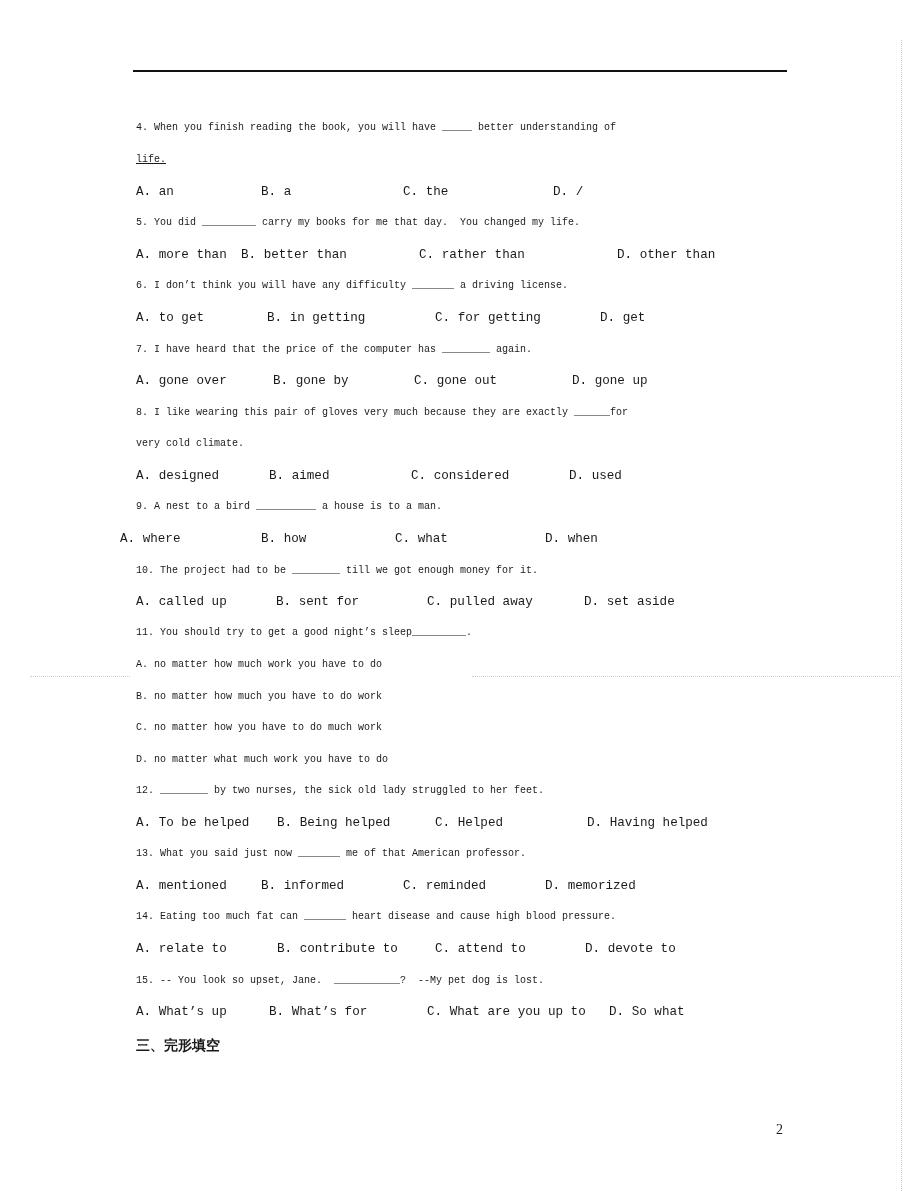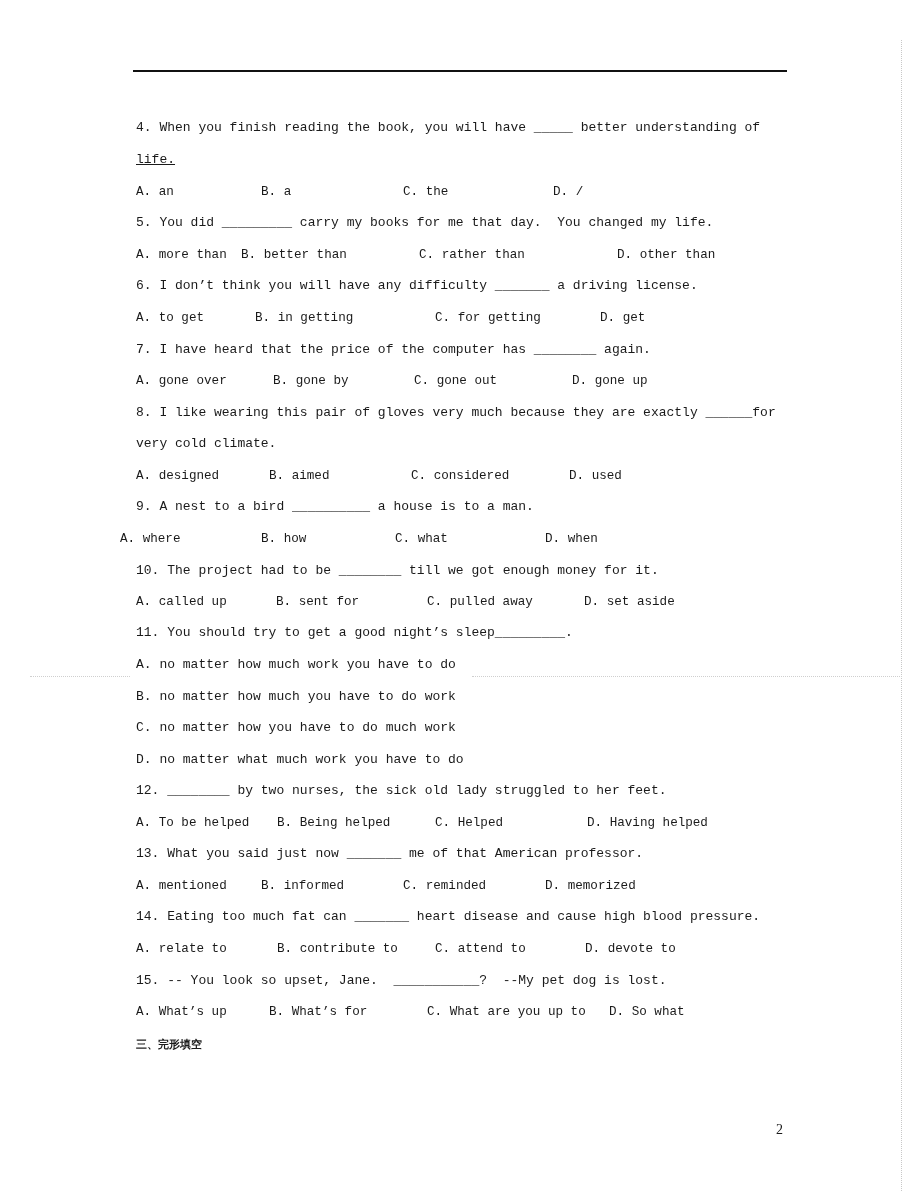--- a/index.html
+++ b/index.html
@@ -4,24 +4,24 @@
 <style>
   html, body { margin: 0; padding: 0; background: #ffffff; }
   body { width: 920px; height: 1191px; position: relative; overflow: hidden;
          font-family: "Liberation Mono", "DejaVu Sans Mono", monospace; color: #1a1a1a; }
   .page { position: absolute; left: 0; top: 0; width: 920px; height: 1191px; }
   .header-rule { position: absolute; left: 133px; top: 70px; width: 654px; height: 2px; background: #111; }
   .margin-vline { position: absolute; left: 901px; top: 40px; width: 0; height: 1151px;
                   border-left: 1px dotted #c8c8c8; }
   .margin-hline-left { position: absolute; left: 30px; top: 676px; width: 100px; height: 0; border-top: 1px dotted #cfcfcf; }
   .margin-hline-right { position: absolute; left: 472px; top: 676px; width: 430px; height: 0; border-top: 1px dotted #cfcfcf; }
-  .line { position: absolute; left: 136px; font-size: 13px; line-height: 16px; white-space: pre; letter-spacing: 0; }
+  .line { position: absolute; left: 136px; font-size: 10px; line-height: 16px; white-space: pre; letter-spacing: 0; }
   .opt { position: absolute; font-size: 12.6px; line-height: 16px; white-space: pre; }
   .section-title { position: absolute; left: 136px; top: 1036px; font-family: "DejaVu Sans", sans-serif;
-                   font-weight: bold; font-size: 11px; line-height: 18px; }
+                   font-weight: bold; font-size: 14px; line-height: 18px; }
   .page-number { position: absolute; left: 776px; top: 1122px; font-family: "Liberation Serif", serif; font-size: 14px; }
 </style>
 </head>
 <body>
 
 <div class="page">
   <div class="header-rule"></div>
   <div class="margin-vline"></div>
   <div class="margin-hline-left"></div>
   <div class="margin-hline-right"></div>
@@ -38,21 +38,21 @@
       <div>
         <div class="line" style="top: 215px;">5. You did _________ carry my books for me that day.  You changed my life.</div>
         <div class="opt" style="top: 247px; left: 136px;">A. more than</div>
         <div class="opt" style="top: 247px; left: 241px;">B. better than</div>
         <div class="opt" style="top: 247px; left: 419px;">C. rather than</div>
         <div class="opt" style="top: 247px; left: 577px; margin-left: 40px;">D. other than</div>
       </div>
       <div>
         <div class="line" style="top: 278px;">6. I don’t think you will have any difficulty _______ a driving license.</div>
         <div class="opt" style="top: 310px; left: 136px;">A. to get</div>
-        <div class="opt" style="top: 310px; left: 255px;">B. in getting</div>
+        <div class="opt" style="top: 310px; left: 267px;">B. in getting</div>
         <div class="opt" style="top: 310px; left: 435px;">C. for getting</div>
         <div class="opt" style="top: 310px; left: 600px;">D. get</div>
       </div>
       <div>
         <div class="line" style="top: 342px;">7. I have heard that the price of the computer has ________ again.</div>
         <div class="opt" style="top: 373px; left: 136px;">A. gone over</div>
         <div class="opt" style="top: 373px; left: 273px;">B. gone by</div>
         <div class="opt" style="top: 373px; left: 414px;">C. gone out</div>
         <div class="opt" style="top: 373px; left: 572px;">D. gone up</div>
       </div>

